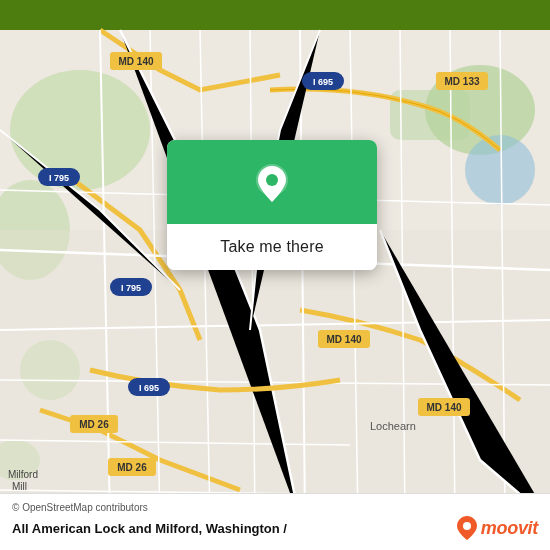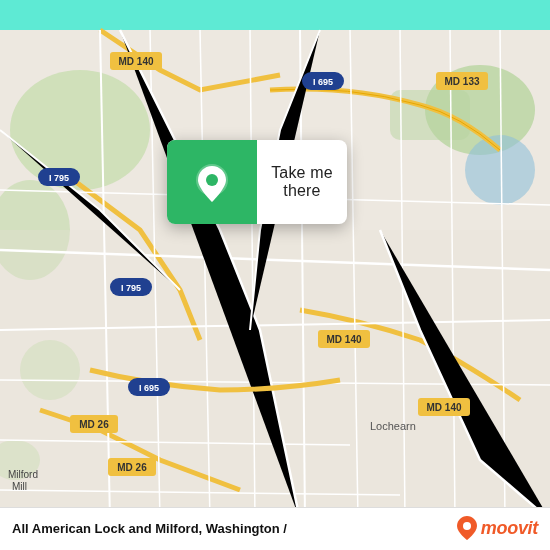--- a/index.html
+++ b/index.html
@@ -8,41 +8,42 @@
       height: 550px;
       overflow: hidden;
       font-family: Arial, sans-serif;
       position: relative;
     }
 
     #map-container {
       width: 550px;
       height: 550px;
       position: relative;
-      background-color: #5eead4;
+      background-color: #4d7c0f;
       overflow: hidden;
     }
 
     
     #map-svg {
       position: absolute;
       top: 0; left: 0;
       width: 100%; height: 100%;
     }
 
     
     #popup-card {
       position: absolute;
       top: 140px;
       left: 167px;
-      width: 180px;
+      width: 210px;
       background: white;
       border-radius: 8px;
       box-shadow: 0 4px 16px rgba(0,0,0,0.3);
       display: flex;
+      flex-direction: column;
       align-items: center;
       overflow: hidden;
       z-index: 10;
     }
 
     #popup-green-area {
       width: 100%;
       background-color: #2db665;
       display: flex;
       justify-content: center;
@@ -214,20 +215,21 @@
       <svg id="location-pin-icon" viewBox="0 0 44 44" xmlns="http://www.w3.org/2000/svg">
         <circle cx="22" cy="18" r="16" fill="white" opacity="0.25"></circle>
         <path d="M22 4 C14.3 4 8 10.3 8 18 C8 26.5 22 40 22 40 C22 40 36 26.5 36 18 C36 10.3 29.7 4 22 4Z" fill="white"></path>
         <circle cx="22" cy="18" r="6" fill="#2db665"></circle>
       </svg>
     </div>
     <button id="popup-button">Take me there</button>
   </div>
 
   <div id="bottom-bar">
+    <div id="copyright-text">© OpenStreetMap contributors</div>
     <div id="bottom-row">
       <div>
         <div id="place-name">All American Lock and Milford, Washington /</div>
       </div>
       <div id="moovit-logo">
 
         <svg id="moovit-pin" viewBox="0 0 20 24" xmlns="http://www.w3.org/2000/svg">
           <path d="M10 0 C4.5 0 0 4.5 0 10 C0 16.5 10 24 10 24 C10 24 20 16.5 20 10 C20 4.5 15.5 0 10 0Z" fill="#f05a28"></path>
           <circle cx="10" cy="10" r="4" fill="white"></circle>
         </svg>

